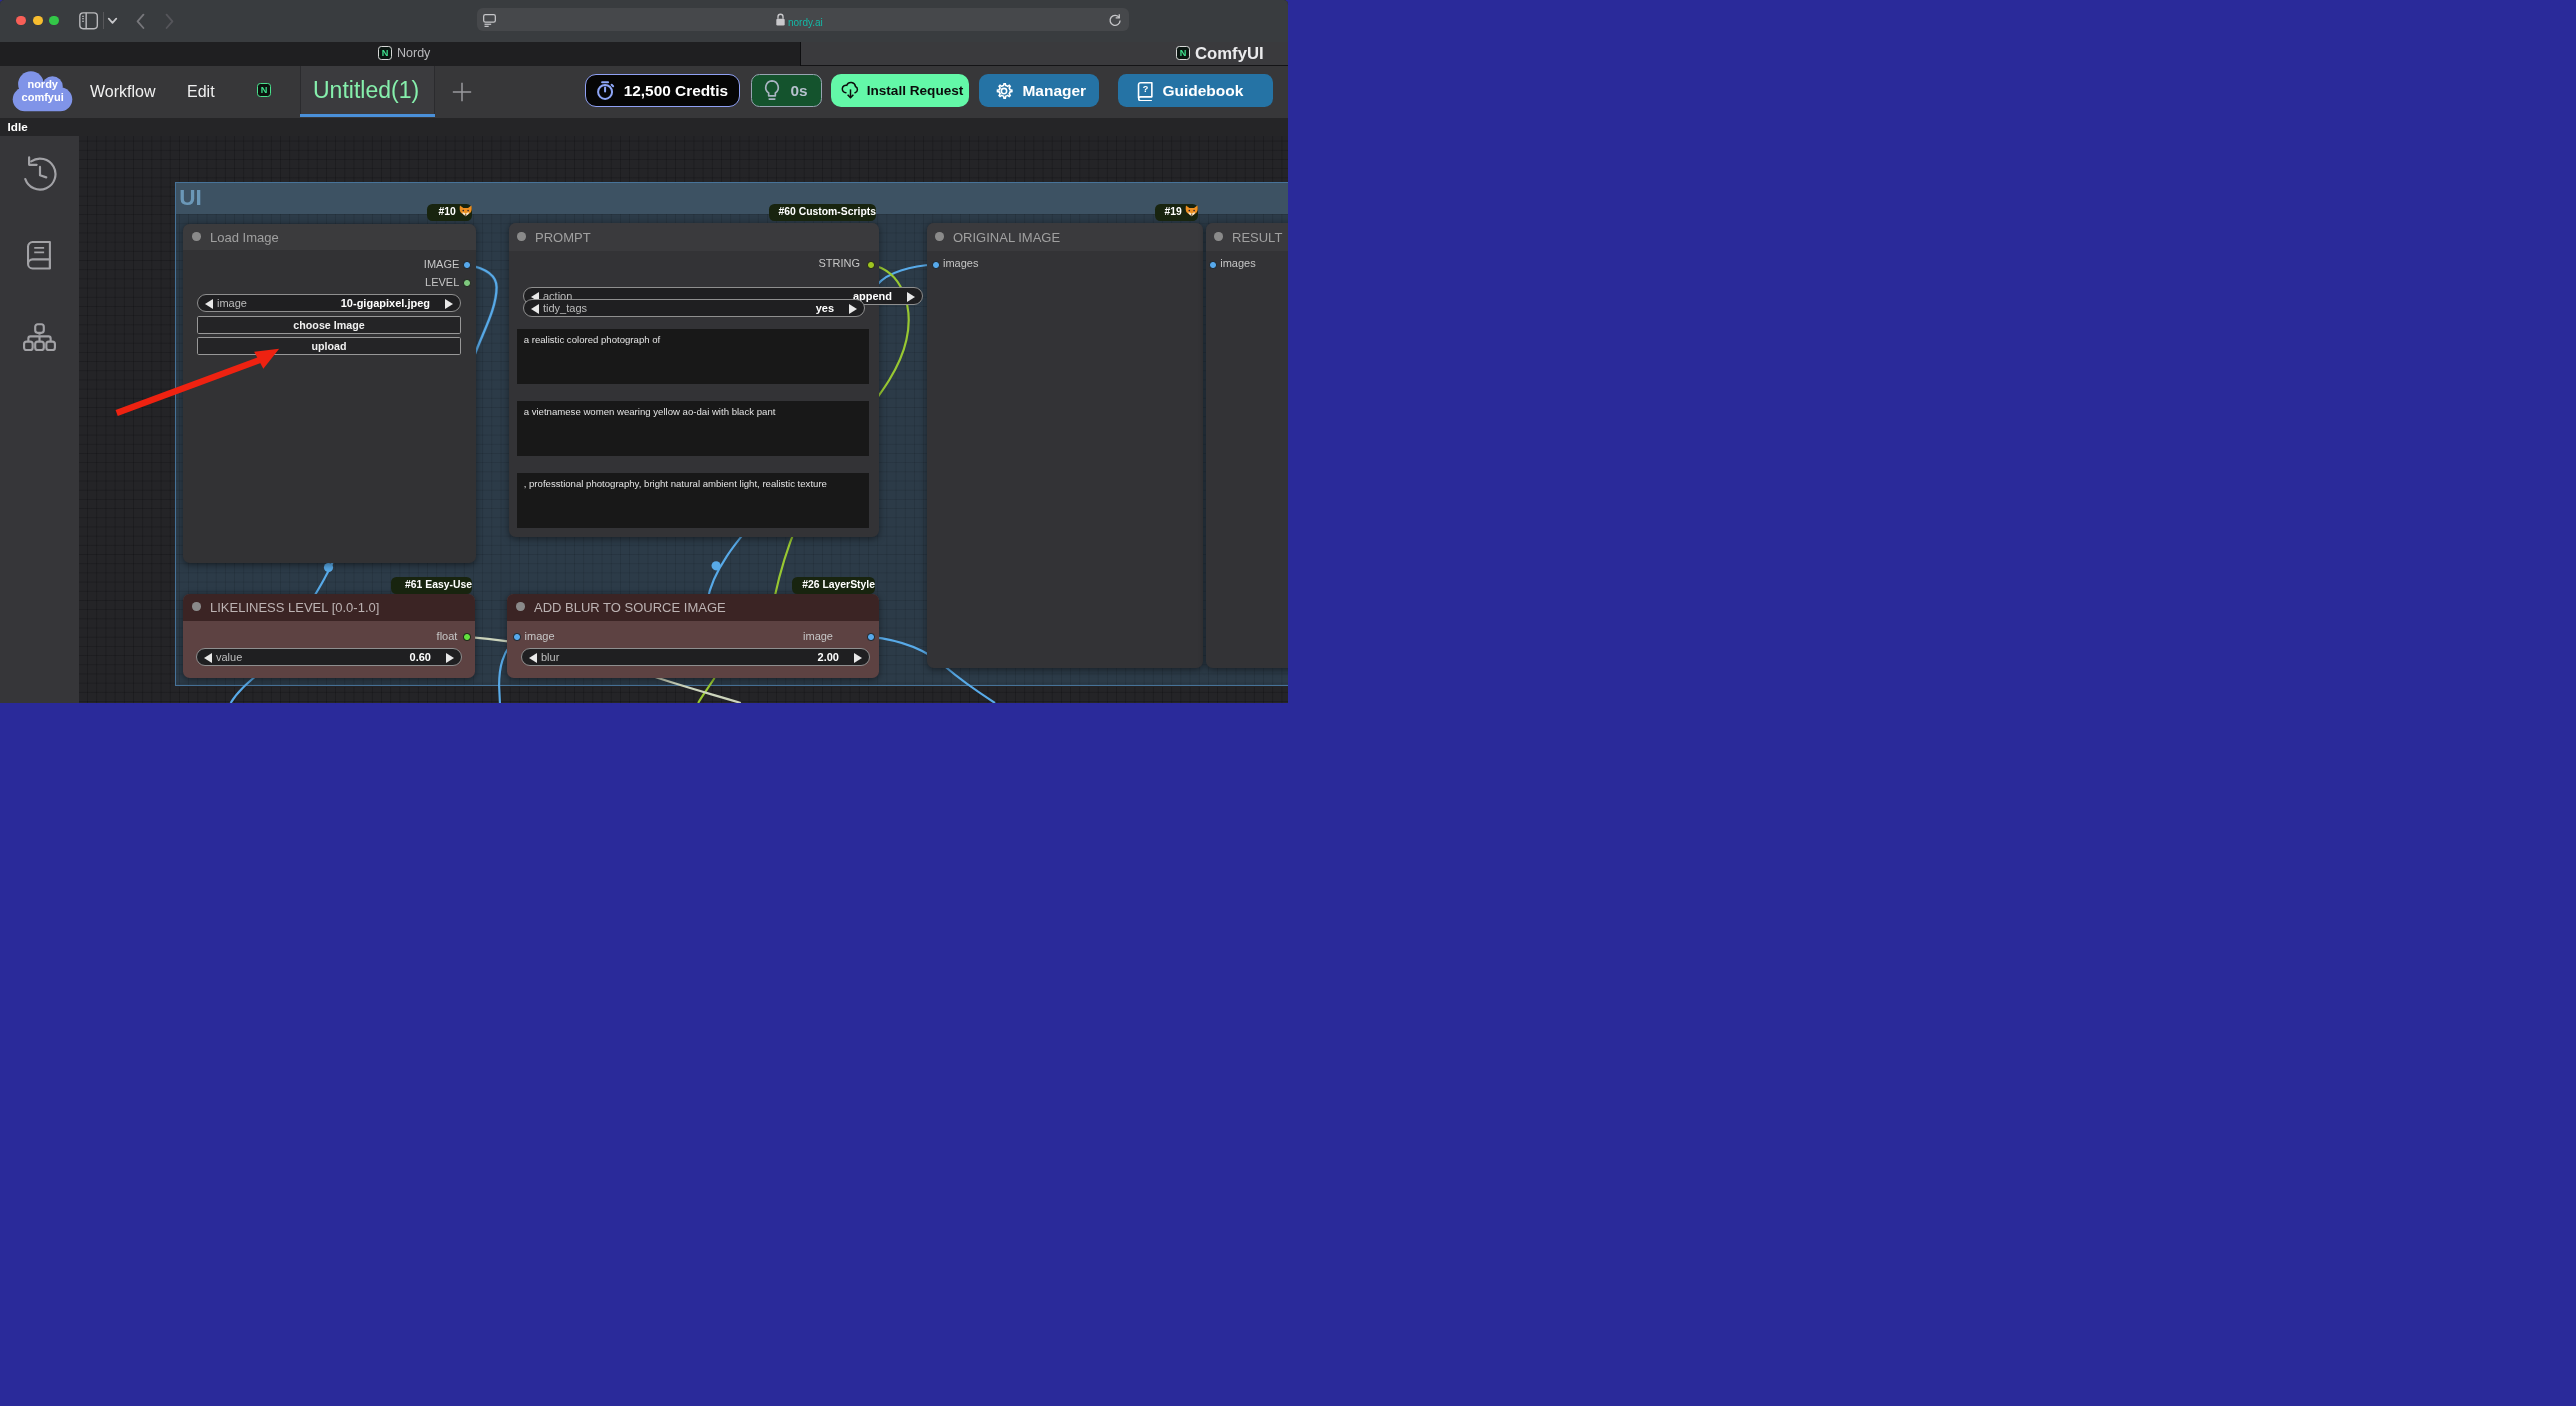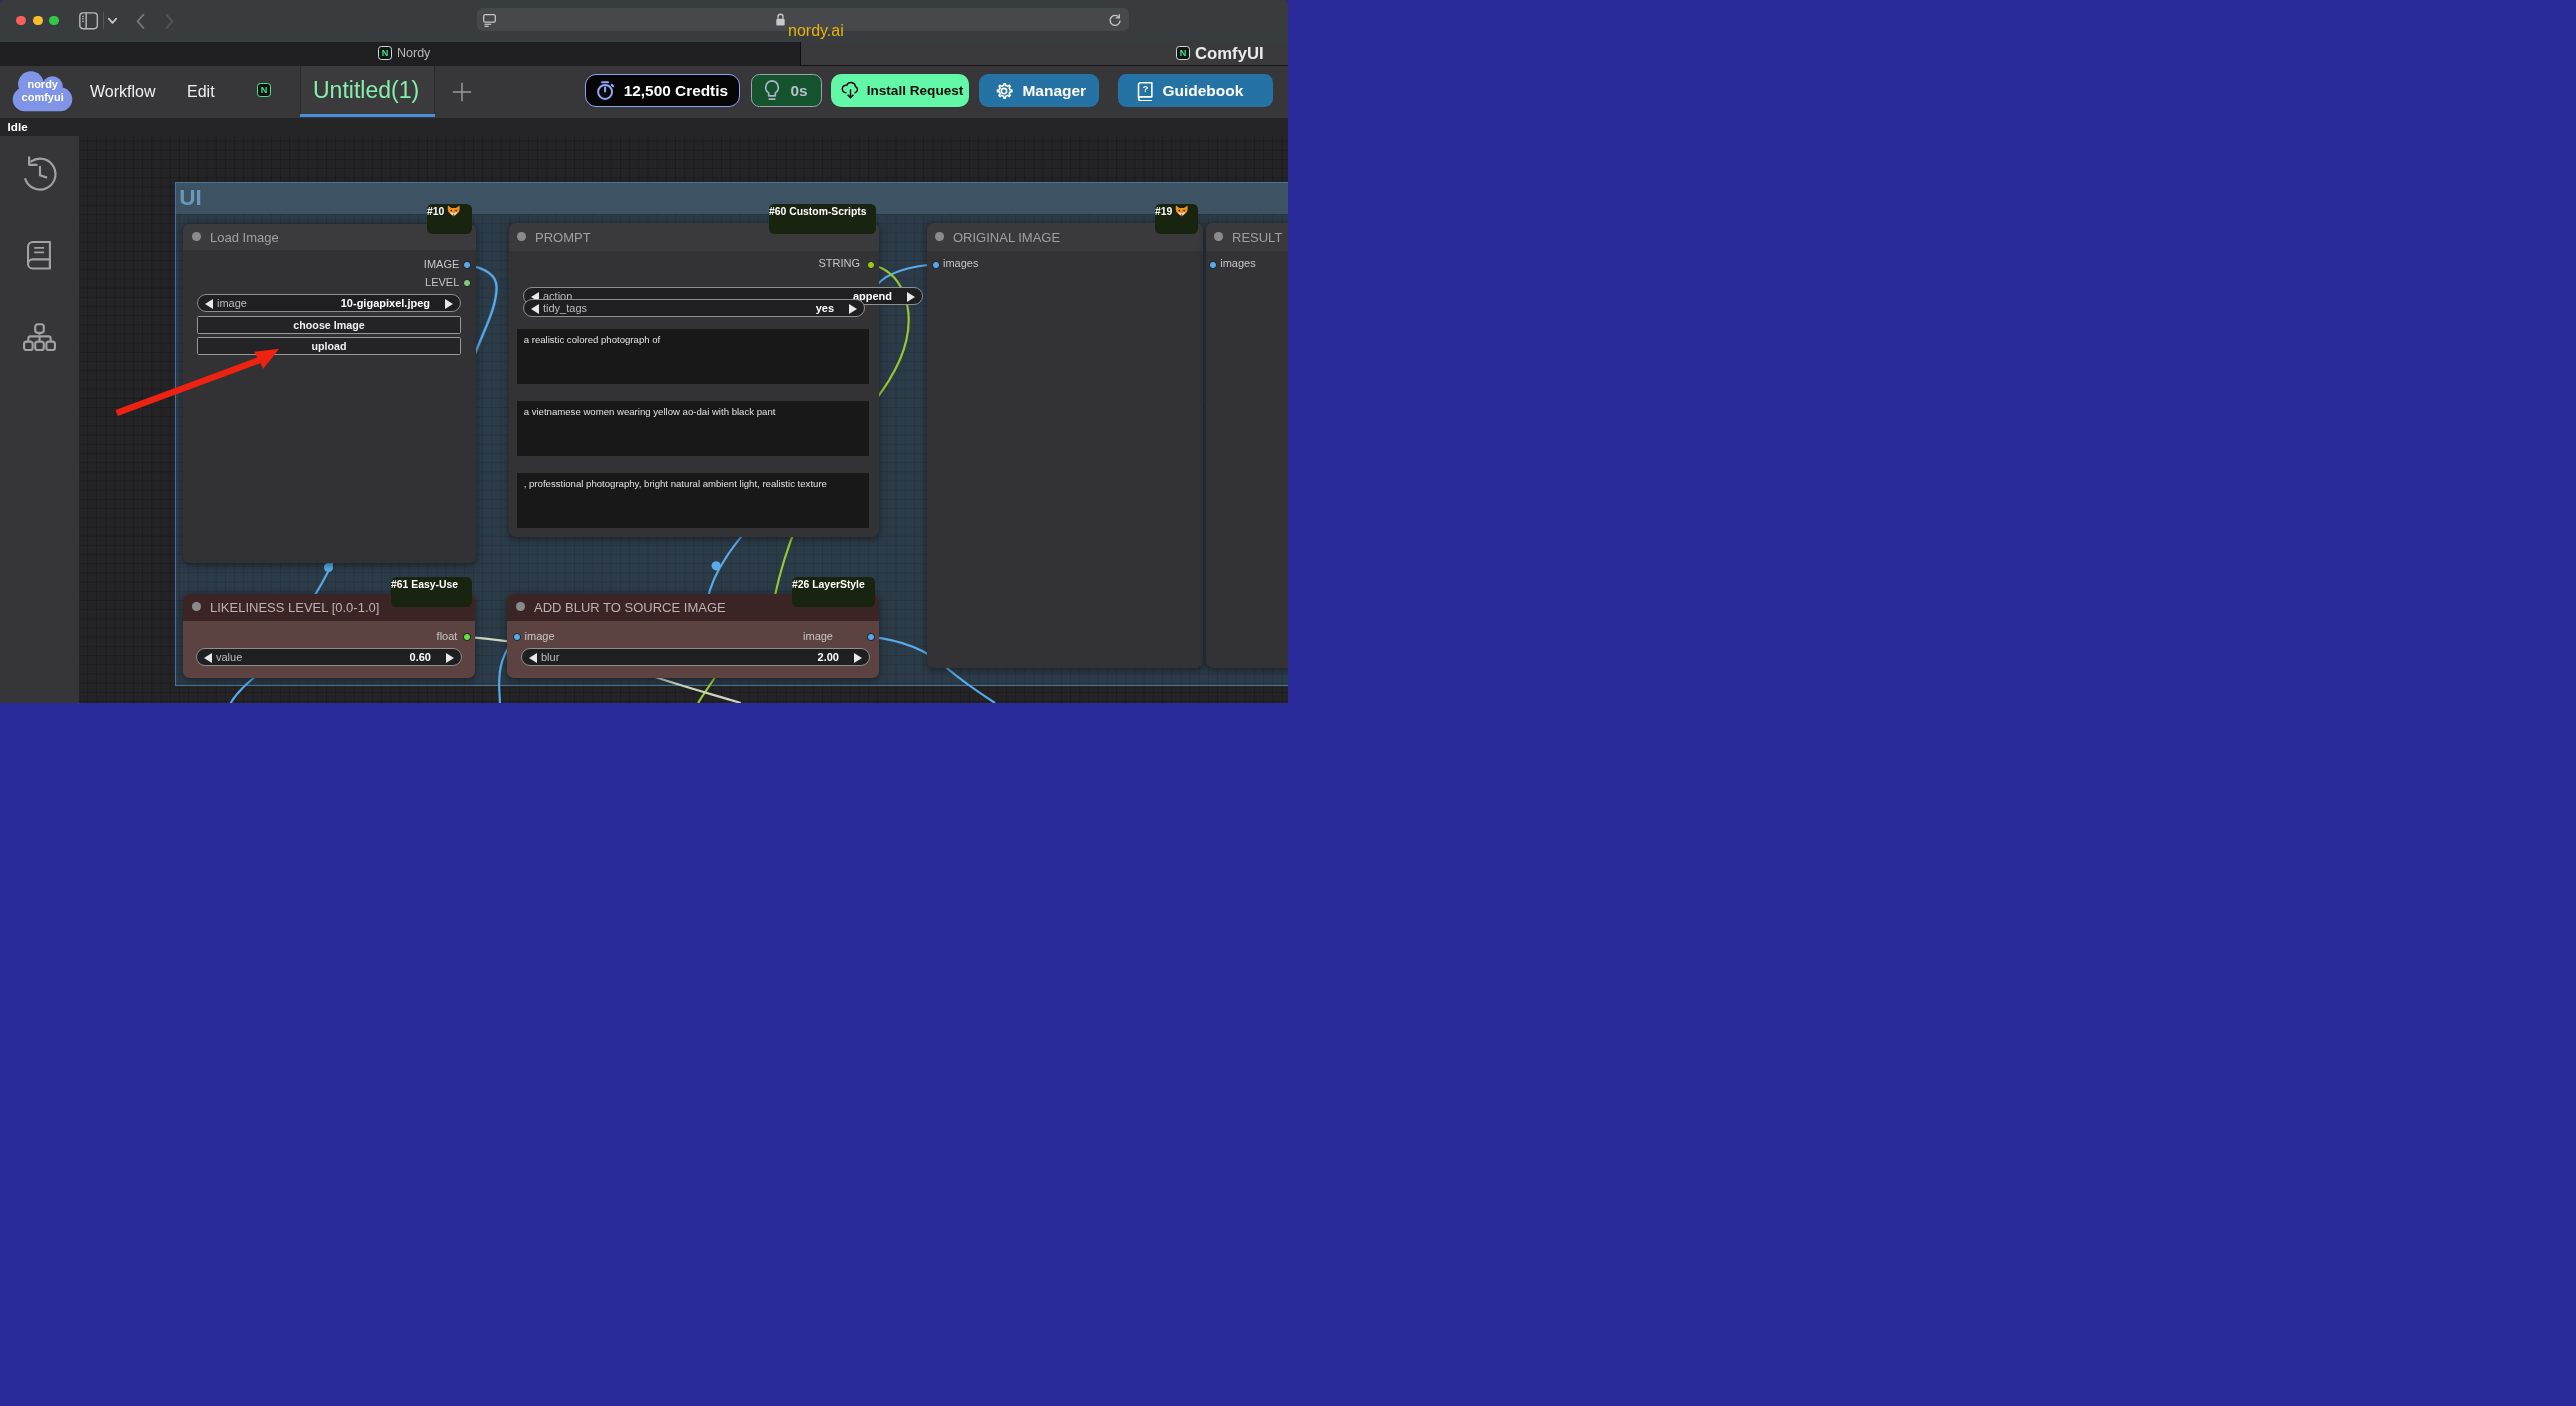--- a/index.html
+++ b/index.html
@@ -34,21 +34,21 @@
 #grouphead{position:absolute;left:0;top:0;width:100%;height:31px;background:#3d5263;color:#6b98b8;font-size:22.6px;font-weight:600;line-height:30px;padding-left:3.3px}
 .node{position:absolute;border-radius:6.7px;box-shadow:0 1.7px 7.5px rgba(0,0,0,0.45);z-index:10}
 .nhead{position:absolute;left:0;top:0;width:100%;border-radius:6.7px 6.7px 0 0}
 .ntitle{position:absolute;color:#a0a0a0;font-size:13px;white-space:nowrap}
 .tdot{position:absolute;width:8.4px;height:8.4px;border-radius:50%;background:#8a8a8a}
 .slotlab{position:absolute;color:#c6c6c6;font-size:11px;white-space:nowrap}
 .dot{position:absolute;width:7.5px;height:7.5px;border-radius:50%;z-index:12}
 .pill{position:absolute;height:17.6px;background:#1f1f21;border:0.8px solid #8f8f8f;border-radius:9.2px;color:#bdbdbd;font-size:11px}
 .btnw{position:absolute;height:17.6px;background:#242426;border:0.8px solid #989898;border-radius:1.7px;color:#f0f0f0;font-size:10.7px;font-weight:700;text-align:center;line-height:16px}
 .ta{position:absolute;background:#181818;color:#e3e3e3;font-size:9.6px;padding:5px 6.7px;line-height:11.7px}
-.badge{position:absolute;height:30px;background:#18240f;border-radius:5.4px;color:#fff;font-size:10.4px;font-weight:700;line-height:16.7px;text-align:left;z-index:15;white-space:nowrap}
+.badge{position:absolute;height:17px;background:#18240f;border-radius:5.4px;color:#fff;font-size:10.4px;font-weight:700;line-height:16.7px;text-align:right;z-index:15;white-space:nowrap}
 .arrl{width:0;height:0;border-top:5px solid transparent;border-bottom:5px solid transparent;border-right:8px solid #e8e8e8;display:inline-block}
 .arrr{width:0;height:0;border-top:5px solid transparent;border-bottom:5px solid transparent;border-left:8px solid #e8e8e8;display:inline-block}
 .pval{position:absolute;color:#fff;font-weight:700;font-size:11px}
 svg{display:block}
 .badge svg{display:inline-block}
 </style></head><body>
 <div id="win">
 
 <div id="titlebar">
   <div class="tl" style="left:16px;background:#f85f57"></div>
@@ -74,21 +74,21 @@
   <div id="urlbar">
     <svg class="abs" style="left:5px;top:4.2px" width="15" height="14.2" viewBox="0 0 18 17">
       <rect x="2" y="2" width="14" height="9" rx="2" fill="none" stroke="#c6c6c9" stroke-width="1.5"></rect>
       <line x1="3" y1="13.5" x2="11" y2="13.5" stroke="#c6c6c9" stroke-width="1.5"></line>
       <line x1="3" y1="16" x2="8" y2="16" stroke="#c6c6c9" stroke-width="1.5"></line>
     </svg>
     <svg class="abs" style="left:298px;top:4.6px" width="11" height="13.4" viewBox="0 0 13 16">
       <rect x="1.5" y="7" width="10" height="8" rx="1.5" fill="#c9c9cc"></rect>
       <path d="M3.5 7 V4.5 a3 3 0 0 1 6 0 V7" fill="none" stroke="#c9c9cc" stroke-width="1.6"></path>
     </svg>
-    <div class="abs" style="left:311px;top:12px;height:22.6px;line-height:22px;color:#eab308;font-size:16px">nordy.ai</div>
+    <div class="abs" style="left:311px;top:4px;height:22.6px;line-height:22px;color:#14b8a6;font-size:10px">nordy.ai</div>
     <svg class="abs" style="left:631px;top:4.2px" width="14.2" height="14.2" viewBox="0 0 17 17">
       <path d="M13.5 5.5 A6 6 0 1 0 14.5 9" fill="none" stroke="#c6c6c9" stroke-width="1.6"></path>
       <polyline points="13.5,1.5 13.5,5.8 9.2,5.8" fill="none" stroke="#c6c6c9" stroke-width="1.6"></polyline>
     </svg>
   </div>
 </div>
 
 <div id="tabstrip">
   <div id="tabactive">
     <div class="nicon" style="left:378px;top:4.2px;border:1.1px solid #d8d8d8">N</div>

